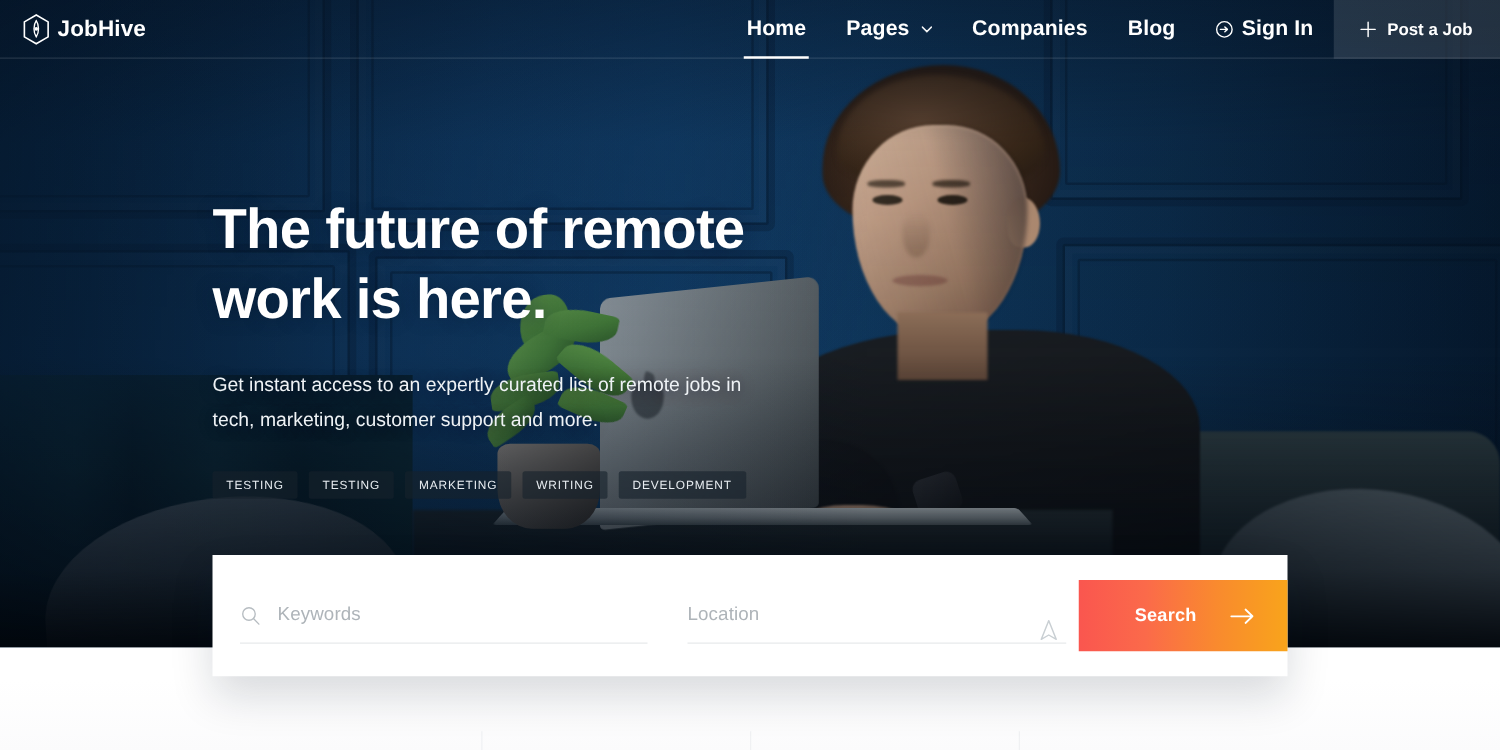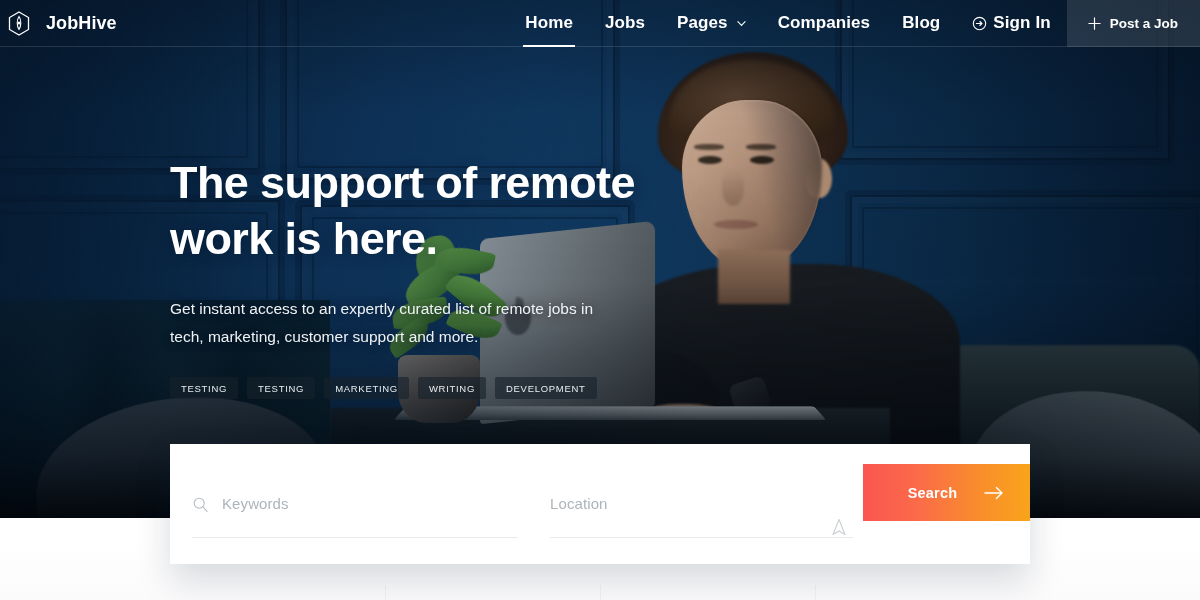--- a/index.html
+++ b/index.html
@@ -256,21 +256,21 @@
     background:linear-gradient(90deg, rgba(5,24,45,0.60) 0%, rgba(5,24,45,0.30) 32%, rgba(0,0,0,0) 58%);
   }
 
   
   .header {
     position:absolute; left:0; top:0; width:1200px; height:47px;
     display:flex; align-items:center;
     z-index:40;
     border-bottom:1px solid rgba(255,255,255,0.13);
   }
-  .brand { display:flex; align-items:center; gap:16px; padding-left:8px; }
+  .brand { display:flex; align-items:center; gap:6px; padding-left:18px; }
   .brand-mark { width:22px; height:25px; display:block; }
   .brand-name {
     color:#ffffff; font-size:18px; font-weight:bold; letter-spacing:0.1px;
   }
   .nav { margin-left:auto; display:flex; align-items:center; height:47px; }
   .nav-item {
     position:relative; height:47px; display:flex; align-items:center; gap:6px;
     padding:15px 16px; color:#ffffff; font-size:17px; font-weight:bold;
     letter-spacing:0.1px; cursor:pointer; white-space:nowrap;
   }
@@ -304,21 +304,21 @@
   .tags { margin-top:26px; display:flex; gap:9px; }
   .tag {
     background:rgba(22,34,44,0.62);
     color:#e8edf1; font-size:9.5px; font-weight:normal; letter-spacing:0.7px;
     padding:6px 11px 5px; border-radius:2px; cursor:pointer;
     white-space:nowrap;
   }
 
   
   .search-card {
-    position:absolute; left:170px; top:444px; width:860px; height:120px;
+    position:absolute; left:170px; top:444px; width:860px; height:97px;
     background:#ffffff; z-index:35;
     box-shadow:0 16px 34px rgba(10,25,45,0.16);
     display:flex; align-items:stretch;
   }
   .field {
     position:relative; display:flex; align-items:center;
     padding:0 14px 0 22px;
   }
   .field.keywords { width:358px; }
   .field.location { width:335px; }
@@ -445,23 +445,20 @@
       </svg>
       <span class="brand-name">JobHive</span>
     </div>
 
     <div class="nav">
 
       <div class="nav-item active">
         <span>Home</span>
       </div>
 
-      <div class="nav-item">
-        <span>Jobs</span>
-      </div>
 
       <div class="nav-item">
         <span>Pages</span>
         <svg class="chev" viewBox="0 0 10 7">
           <path d="M1 1.5 L5 5.5 L9 1.5" stroke="#ffffff" stroke-width="1.3" fill="none" stroke-linecap="round"></path>
         </svg>
       </div>
 
       <div class="nav-item">
         <span>Companies</span>
@@ -484,21 +481,21 @@
           <path d="M8 2 V14 M2 8 H14" stroke="#ffffff" stroke-width="1.25" stroke-linecap="round"></path>
         </svg>
         <span>Post a Job</span>
       </div>
 
     </div>
   </div>
 
   <div class="hero-copy">
     <div class="headline">
-      <div>The support of remote</div>
+      <div>The future of remote</div>
       <div>work is here.</div>
     </div>
     <div class="subhead">
       <div>Get instant access to an expertly curated list of remote jobs in</div>
       <div>tech, marketing, customer support and more.</div>
     </div>
     <div class="tags">
       <span class="tag">TESTING</span>
       <span class="tag">TESTING</span>
       <span class="tag">MARKETING</span>

